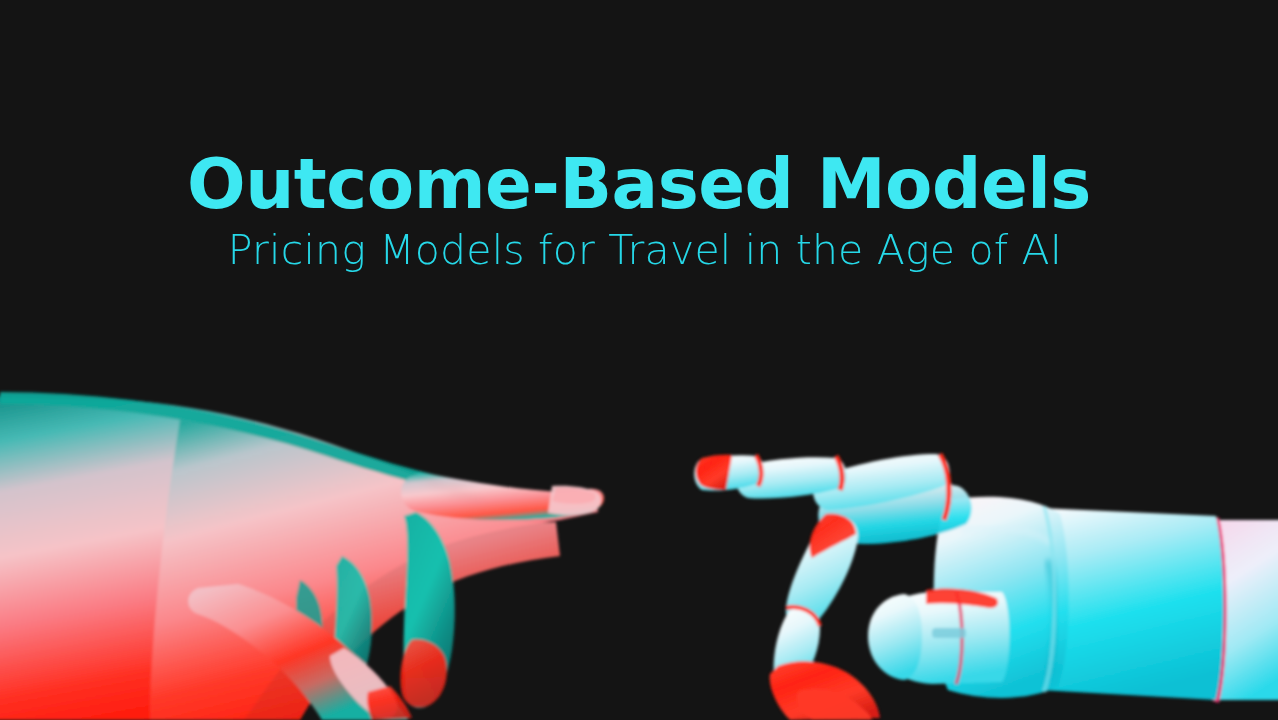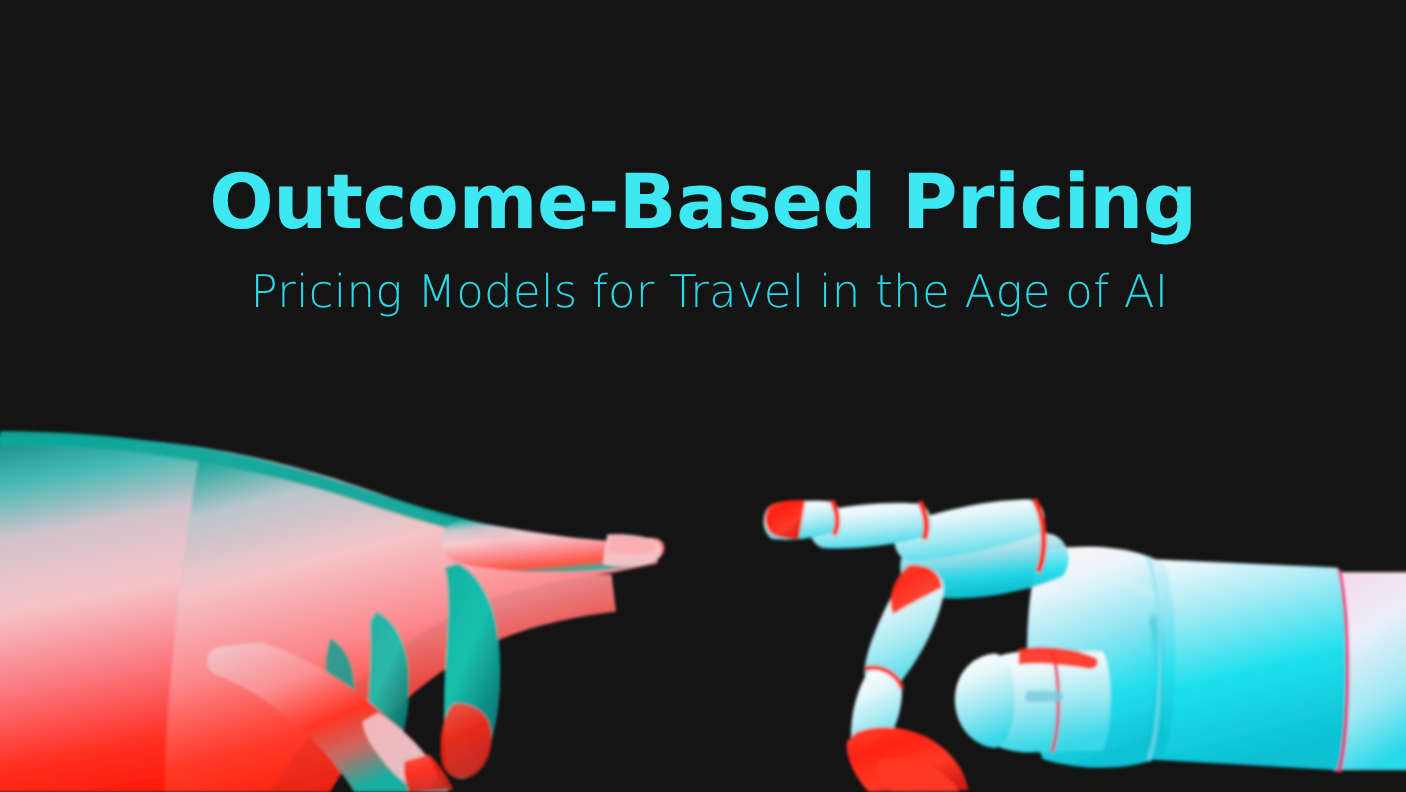--- a/index.html
+++ b/index.html
@@ -37,21 +37,21 @@
     white-space:nowrap;
   }
   .slide-subtitle {
     font-family:"DejaVu Sans", sans-serif;
     font-weight:300;
     font-size:41px;
     line-height:1.0;
     letter-spacing:0.2px;
     color:#26D8E8;
     white-space:nowrap;
-    margin-top:26px;
+    margin-top:11px;
     padding-left:12px;
   }
 
   
   .photo-layer {
     position:absolute;
     left:0; top:0; width:1278px; height:720px;
     z-index:10;
   }
   .photo-layer svg { display:block; width:1278px; height:720px; }
@@ -331,17 +331,17 @@
         <path d="M 1048,560 C 1060,600 1058,650 1046,678" stroke="#0FB4C8" stroke-width="8" fill="none" opacity="0.45" filter="url(#soft2)"></path>
 
         <path d="M 1044,506 C 1058,552 1058,650 1044,692" stroke="#8BE4F0" stroke-width="4" fill="none" opacity="0.6"></path>
       </g>
 
       <rect x="0" y="0" width="1278" height="720" fill="none" pointer-events="none"></rect>
     </svg>
   </div>
 
   <div class="title-block">
-    <div class="slide-title">Outcome-Based Pricing</div>
+    <div class="slide-title">Outcome-Based Models</div>
     <div class="slide-subtitle">Pricing Models for Travel in the Age of AI</div>
   </div>
 
 </div>
 
 </body></html>

